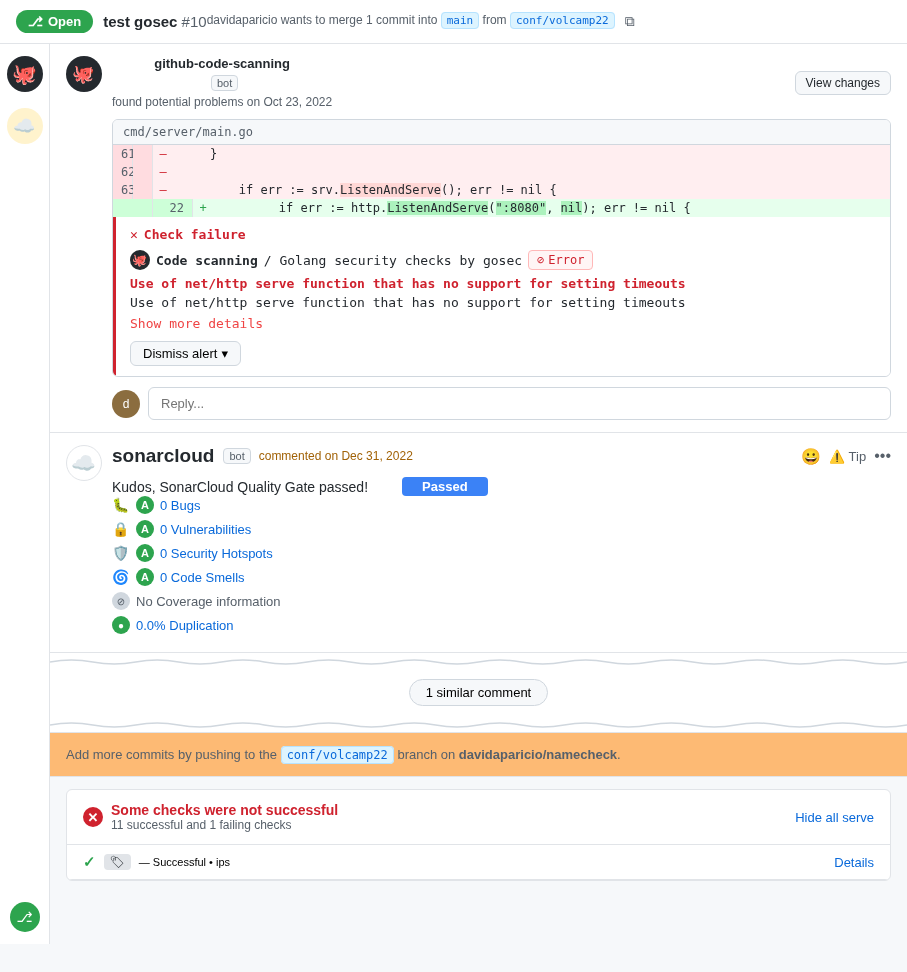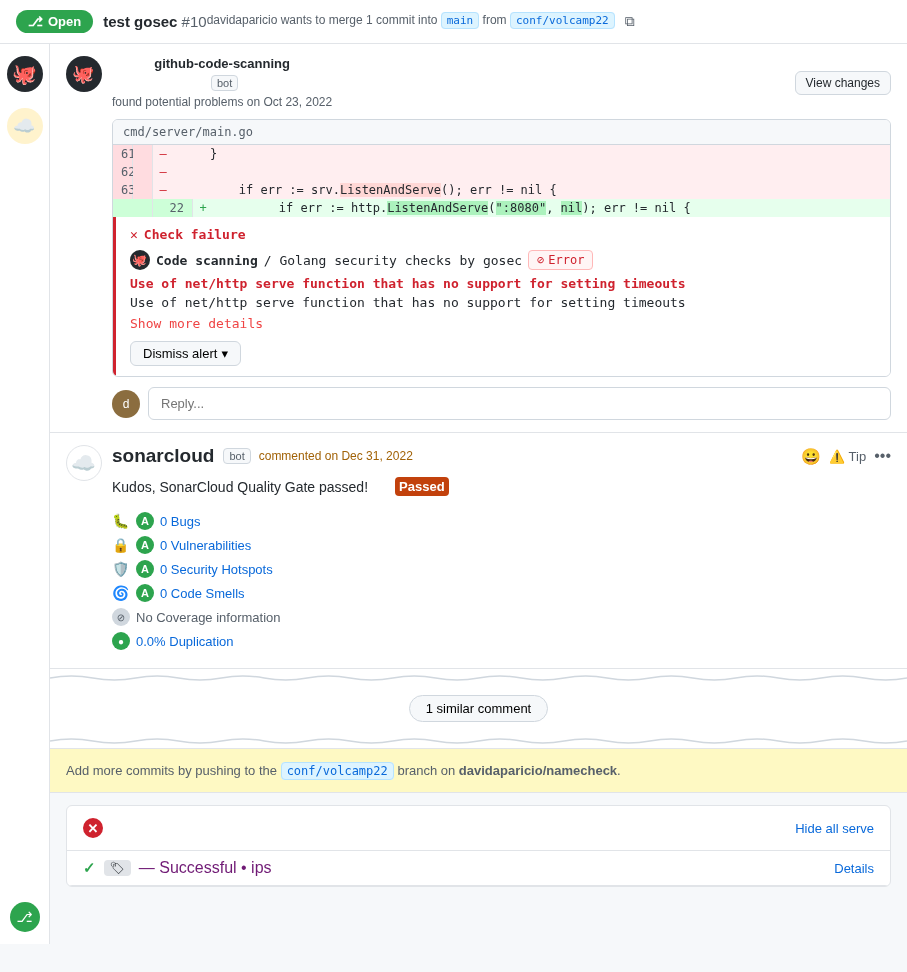--- a/index.html
+++ b/index.html
@@ -230,35 +230,35 @@
       margin-bottom: 10px;
     }
 
     .sonarcloud-author-row {
       display: flex;
       align-items: center;
       gap: 4px;
     }
 
     .passed-badge {
-      background: #c2410c;
+      background: #3b82f6;
       color: #fff;
       border-radius: 4px;
-      padding: 2px 4px;
+      padding: 2px 20px;
       font-size: 13px;
       font-weight: 600;
       margin-left: 8px;
     }
 
     .kudos-text {
       font-size: 14px;
-      margin-bottom: 16px;
-      display: flex;
-      align-items: center;
-      gap: 19px;
+      margin-bottom: 0;
+      display: flex;
+      align-items: center;
+      gap: 26px;
     }
 
     .metric-row {
       display: flex;
       align-items: center;
       gap: 6px;
       margin-bottom: 6px;
       font-size: 13px;
     }
 
@@ -306,21 +306,21 @@
       font-size: 13px;
       cursor: pointer;
       z-index: 1;
     }
 
     
     .add-commits-notice {
       padding: 14px 16px;
       font-size: 13px;
       color: #57606a;
-      background: #fef9c3;
+      background: #fdba74;
       border-bottom: 1px solid #e1e4e8;
     }
 
     .branch-code {
       background: #ddf4ff;
       color: #0969da;
       border: 1px solid #b6e3ff;
       border-radius: 4px;
       padding: 1px 5px;
       font-family: monospace;
@@ -586,28 +586,32 @@
       <span>Add more commits by pushing to the</span>
       <span class="branch-code">conf/volcamp22</span>
       <span>branch on</span>
       <strong>davidaparicio/namecheck</strong><span>.</span>
     </div>
 
     <div style="background:#fff;border:1px solid #e1e4e8;margin:12px 16px;border-radius:6px;overflow:hidden;">
       <div class="checks-header">
         <div class="checks-title-row">
           <div style="width:20px;height:20px;background:#cf222e;border-radius:50%;display:flex;align-items:center;justify-content:center;color:#fff;font-size:13px;font-weight:700;flex-shrink:0;">✕</div>
+          <div>
+            <div style="font-size:14px;font-weight:600;color:#cf222e;">Some checks were not successful</div>
+            <div style="font-size:12px;color:#57606a;">11 successful and 1 failing checks</div>
+          </div>
         </div>
         <button class="hide-checks-btn">Hide all serve</button>
       </div>
 
       <div class="check-row">
         <div class="check-row-left">
           <span style="color:#2da44e;font-size:15px;font-weight:700;">✓</span>
           <span style="background:#e1e4e8;border-radius:4px;padding:1px 6px;font-size:12px;font-family:monospace;">🏷</span>
-          <span style="font-size:16px;color:#701a75;">— Successful • ips</span>
+          <span style="font-size:11px;color:#000000;">— Successful • ips</span>
         </div>
         <a class="check-details-link">Details</a>
       </div>
     </div>
 
   </div>
 </div>
 
 </body></html>

